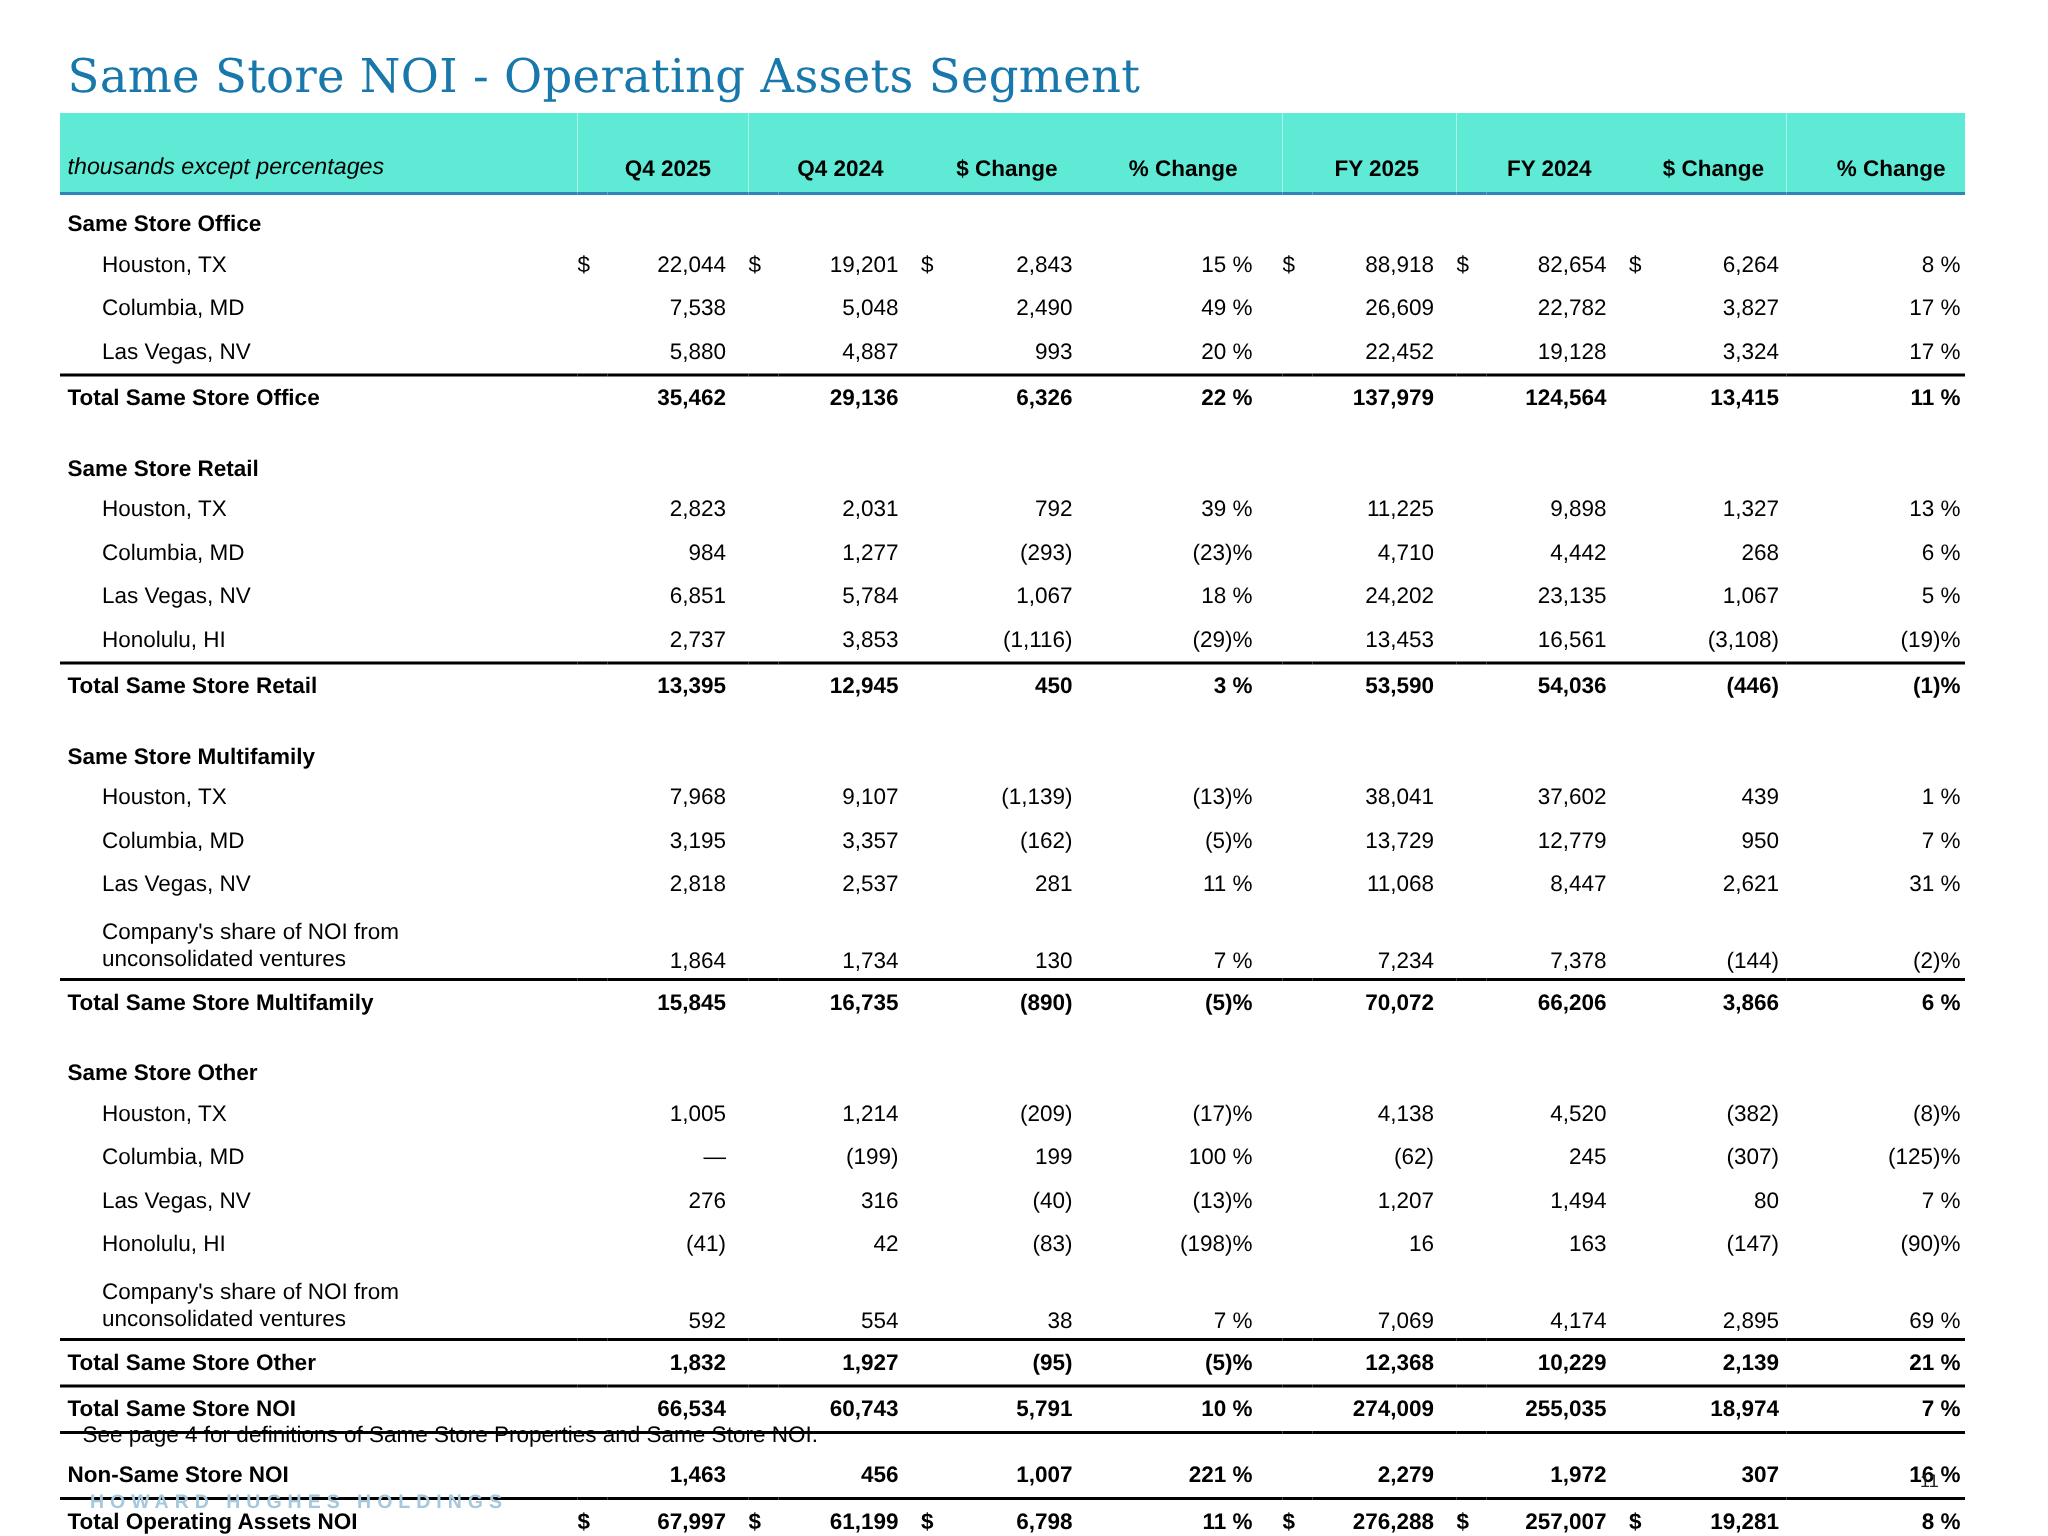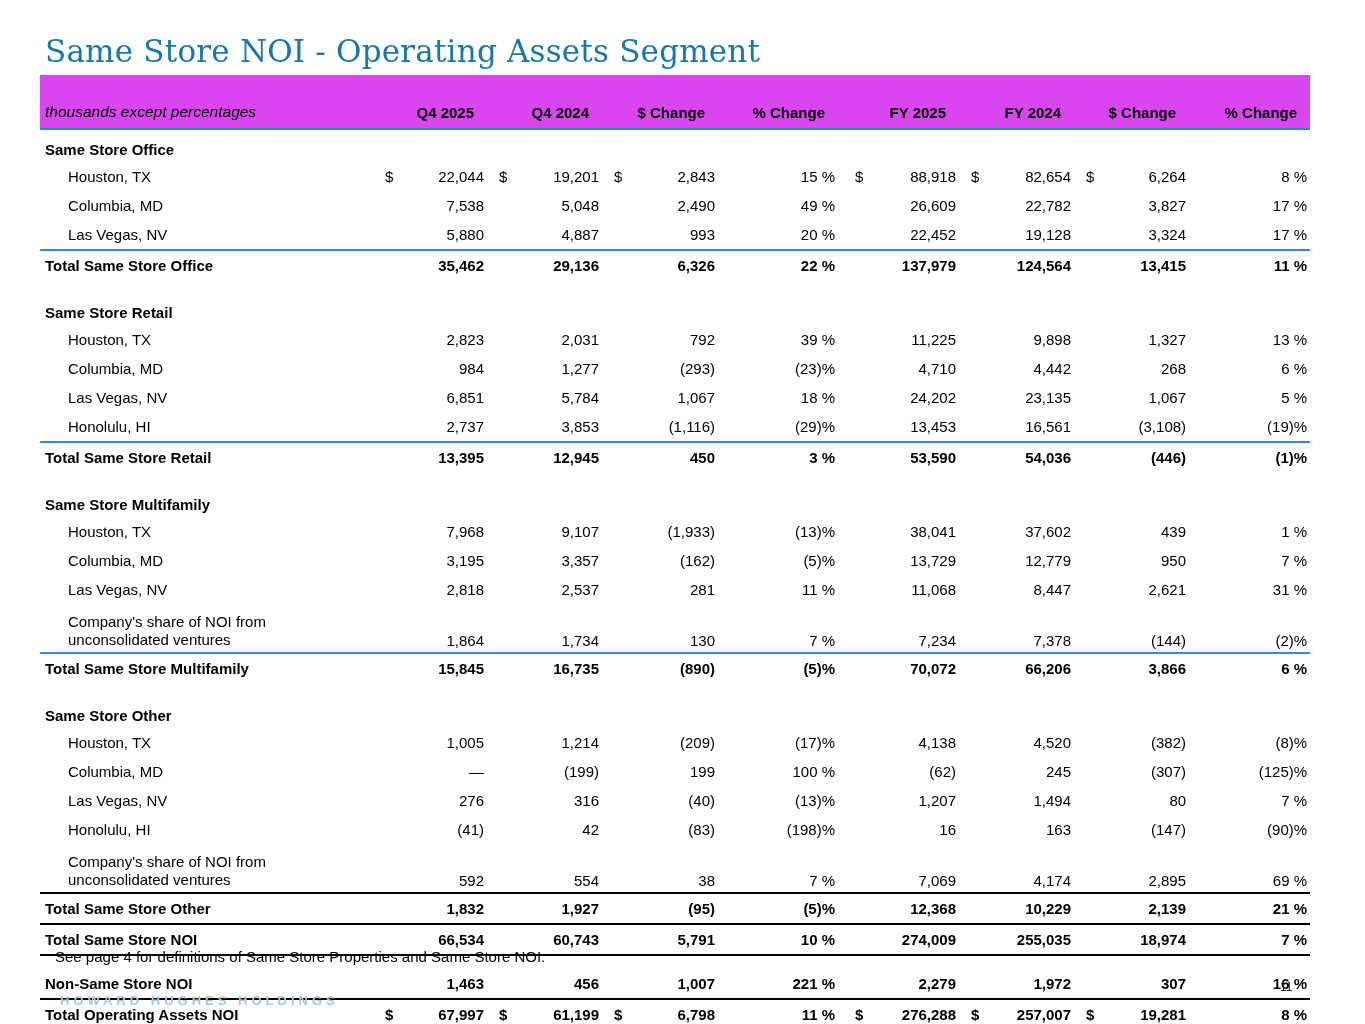--- a/index.html
+++ b/index.html
@@ -10,21 +10,21 @@
   .title{
     position:absolute;left:45px;top:12px;
     font-family:"DejaVu Serif",serif;font-size:31px;font-weight:normal;
     color:#1878ab;letter-spacing:.2px;
   }
   .tablewrap{position:absolute;left:40px;top:75px;width:1270px;}
   table.noi{border-collapse:collapse;table-layout:fixed;width:1270px;font-size:15px;}
   table.noi td{overflow:hidden;white-space:nowrap;}
   
   thead td{
-    background:#d946ef;height:46px;vertical-align:bottom;padding:0 0 7px 0;
+    background:#5eead4;height:46px;vertical-align:bottom;padding:0 0 7px 0;
     border-bottom:2px solid #2e86b8;font-weight:bold;text-align:right;
   }
   thead td.unit{font-weight:normal;font-style:italic;text-align:left;padding-left:5px;font-size:15.5px;}
   thead td.h0,thead td.h4,thead td.h5{padding-right:25px;}
   thead td.h1{padding-right:25px;}
   thead td.h2,thead td.h6{padding-right:15px;}
   thead td.h3{padding-right:30px;}
   thead td.h7{padding-right:13px;}
   
   tr.r-data td,tr.r-total td{height:27px;vertical-align:middle;}
@@ -33,21 +33,21 @@
   td.lbl{text-align:left;padding-left:5px;}
   td.lbl.ind{padding-left:28px;}
   td.lbl.sec{font-weight:bold;}
   tr.r-total td{font-weight:bold;}
   td.dol{text-align:left;padding:0;}
   td.val{text-align:right;}
   td.v0{padding-right:15px;} td.v1{padding-right:15px;}
   td.v2{padding-right:5px;}  td.v3{padding-right:20px;}
   td.v4{padding-right:15px;} td.v5{padding-right:15px;}
   td.v6{padding-right:5px;}  td.v7{padding-right:3px;}
-  tr.bt td{border-top:2px solid #3b82f6;}
+  tr.bt td{border-top:2px solid #000000;}
   tr.bb td{border-bottom:2px solid #000;margin-left:16px;}
   tr.bt-bb td{border-top:2px solid #000;border-bottom:2px solid #000;}
   tr.bb2 td{border-bottom:3px solid #000;}
   tr.r-wrap td{height:44px;vertical-align:bottom;padding-bottom:3px;}
   span.wraplbl{display:inline-block;width:258px;white-space:normal;line-height:1.2;}
   
   .footnote{position:absolute;left:55px;top:948px;font-size:15px;}
   .brand{
     position:absolute;left:60px;top:993px;font-size:13px;font-weight:bold;
     letter-spacing:4px;color:#a6c8dc;
@@ -260,21 +260,21 @@
         <tr class="r-section">
           <td colspan="15" class="lbl sec">Same Store Multifamily</td>
         </tr>
         <tr class="r-data">
           <td class="lbl ind">Houston, TX</td>
           <td class="dol"></td>
           <td class="val v0">7,968</td>
           <td class="dol"></td>
           <td class="val v1">9,107</td>
           <td class="dol"></td>
-          <td class="val v2">(1,933)</td>
+          <td class="val v2">(1,139)</td>
           <td class="val v3">(13)%</td>
           <td class="dol"></td>
           <td class="val v4">38,041</td>
           <td class="dol"></td>
           <td class="val v5">37,602</td>
           <td class="dol"></td>
           <td class="val v6">439</td>
           <td class="val v7">1 %</td>
         </tr>
         <tr class="r-data">

